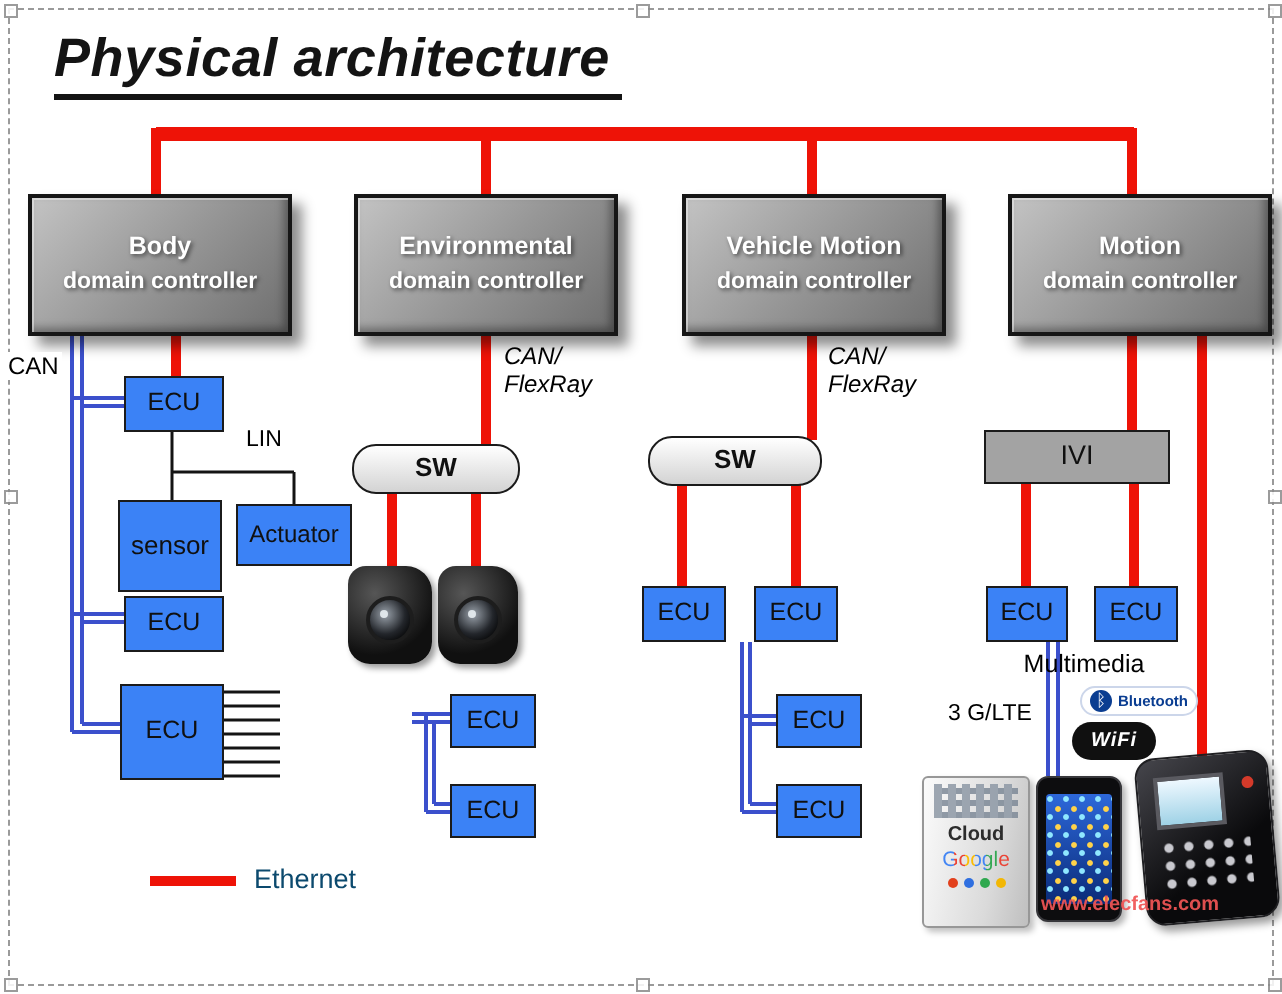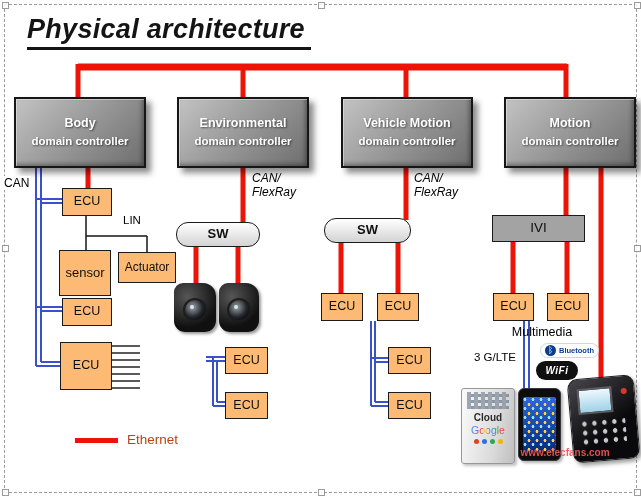--- a/index.html
+++ b/index.html
@@ -24,21 +24,21 @@
     border:2.2px solid #161616;
     background:linear-gradient(135deg,#c3c3c3 0%,#979797 50%,#6e6e6e 100%);
     box-shadow:5px 5px 6px rgba(0,0,0,.45), inset 1px 1px 0 rgba(255,255,255,.45), inset -2px -2px 4px rgba(0,0,0,.35);
     color:#fff;font-weight:bold;text-align:center;
     display:flex;flex-direction:column;align-items:center;justify-content:center;
     line-height:1.55;z-index:2;text-shadow:1px 1px 2px rgba(0,0,0,.55);
   }
   .controller .l1{font-size:12.5px;}
   .controller .l2{font-size:11.5px;}
   .box{
-    position:absolute;box-sizing:border-box;background:#fdba74;border:1.6px solid #1b1b1b;
+    position:absolute;box-sizing:border-box;background:#3b82f6;border:1.6px solid #1b1b1b;
     display:flex;align-items:center;justify-content:center;text-align:center;
     font-size:12.5px;color:#101010;z-index:2;line-height:1.25;
   }
   .box.sw{border-radius:12px;background:linear-gradient(#ffffff,#d3d3d3);font-weight:600;font-size:13px;}
   .box.ivi{font-size:13.5px;background:#a3a3a3;}
   .box.tall{flex-direction:column;}
   .bus-label{
     position:absolute;z-index:3;font-size:12px;color:#000;background:#fff;line-height:1.2;padding:0 2px;
   }
   .bus-label.noBg{background:transparent;font-style:italic;}
@@ -92,21 +92,21 @@
   .bt-badge{position:absolute;left:540px;top:343px;z-index:3;display:flex;align-items:center;gap:3px;
     background:#fff;border:1px solid #ccd6ea;border-radius:8px;padding:1px 4px;}
   .bt-circle{width:11px;height:11px;border-radius:50%;background:#0a3d91;color:#fff;font-size:8.5px;
     display:flex;align-items:center;justify-content:center;line-height:1;}
   .bt-text{font-size:7.5px;font-weight:bold;color:#0a3d91;}
   .wifi-badge{position:absolute;left:536px;top:361px;width:42px;height:19px;z-index:3;background:#101010;
     color:#fff;border-radius:10px;display:flex;align-items:center;justify-content:center;
     font-size:10px;font-weight:bold;font-style:italic;letter-spacing:.5px;}
   
   .legend-line{position:absolute;left:75px;top:438px;width:43px;height:5px;background:#ee1307;z-index:2;}
-  .legend-text{position:absolute;left:127px;top:432px;font-size:13.5px;color:#c2410c;z-index:2;}
+  .legend-text{position:absolute;left:127px;top:432px;font-size:13.5px;color:#0c4a6e;z-index:2;}
   
   .watermark{position:absolute;left:491px;top:446px;width:148px;z-index:5;color:#f15555;opacity:.93;text-align:center;}
   .wm-row{display:flex;align-items:center;justify-content:center;gap:4px;}
   .wm-icon{width:16px;height:16px;box-sizing:border-box;border:2.5px solid #f15555;border-radius:50%;position:relative;flex:0 0 auto;}
   .wm-icon::before{content:"";position:absolute;left:2px;top:2px;width:7px;height:7px;border:2px solid transparent;
     border-top-color:#f15555;border-left-color:#f15555;border-radius:50%;}
   .wm-brand{font-size:20px;font-weight:bold;letter-spacing:1px;white-space:nowrap;}
   .wm-url{font-size:10px;font-weight:bold;margin-top:1px;}
 </style>
 </head>

